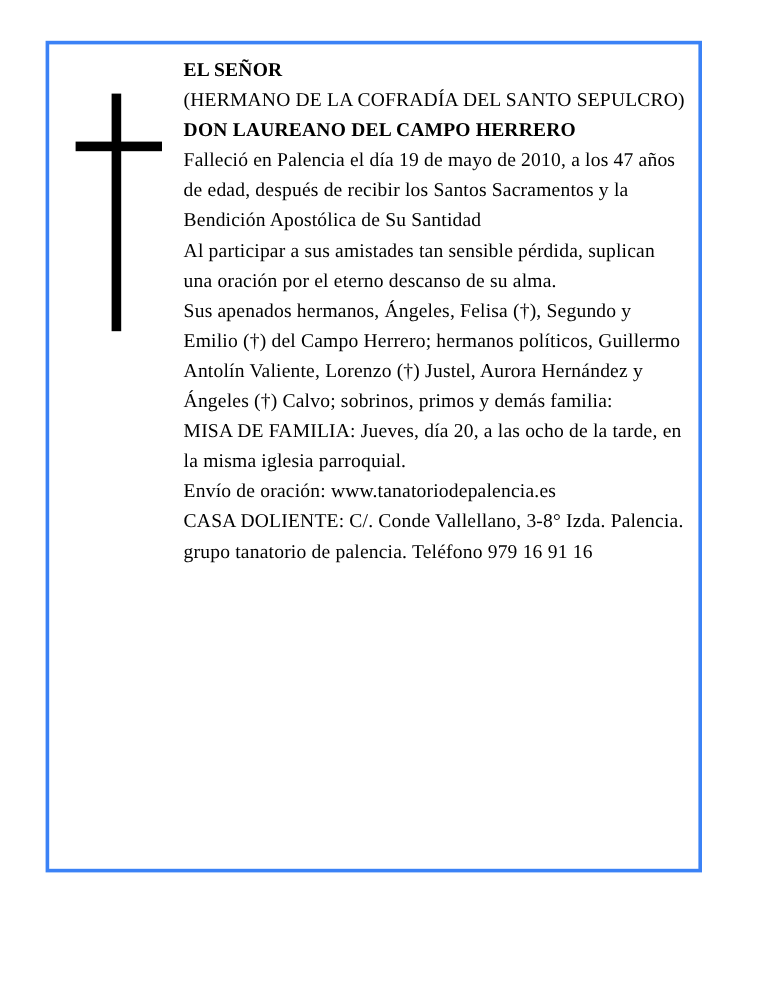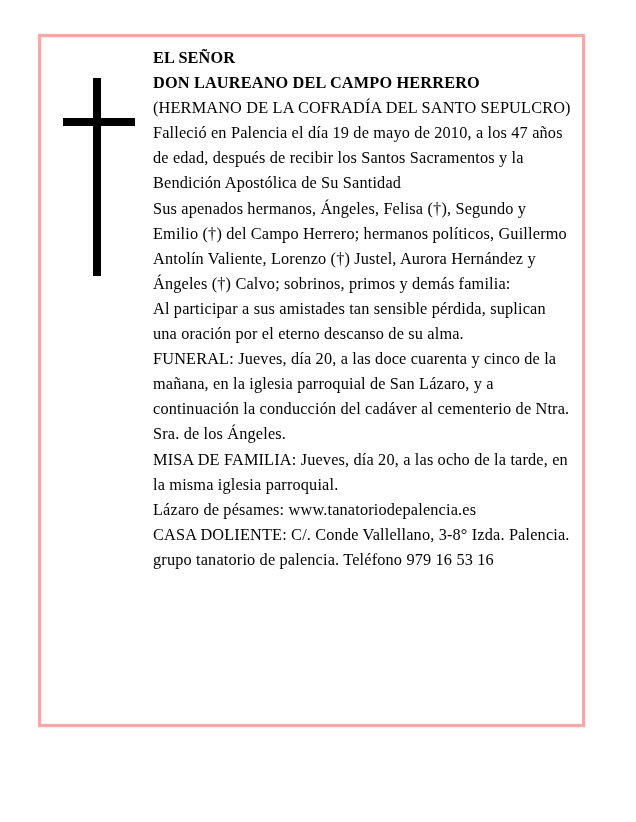--- a/index.html
+++ b/index.html
@@ -18,21 +18,21 @@
   }
 
   
   #obituary-frame {
     position: absolute;
     left: 38px;
     top: 34px;
     width: 547px;
     height: 693px;
     box-sizing: border-box;
-    border: 3px solid #fca5a5;
+    border: 3px solid #3b82f6;
     background: #ffffff;
   }
 
   
   #cross-graphic {
     position: absolute;
     left: 22px;
     top: 41px;
     width: 74px;
     height: 200px;
@@ -86,36 +86,35 @@
 
   <div id="cross-graphic">
     <div id="cross-vertical"></div>
     <div id="cross-horizontal"></div>
   </div>
 
   <div id="notice-text">
 
     <div class="notice-line bold notice-block">EL SEÑOR</div>
 
+    <div class="notice-line notice-block">(HERMANO DE LA COFRADÍA DEL SANTO SEPULCRO)</div>
+
     <div class="notice-line bold notice-block">DON LAUREANO DEL CAMPO HERRERO</div>
-
-    <div class="notice-line notice-block">(HERMANO DE LA COFRADÍA DEL SANTO SEPULCRO)</div>
 
     <div class="notice-line notice-block">Falleció en Palencia el día 19 de mayo de 2010, a los 47 años de edad, después de recibir los Santos Sacramentos y la Bendición Apostólica de Su Santidad</div>
 
 
+    <div class="notice-line notice-block">Al participar a sus amistades tan sensible pérdida, suplican una oración por el eterno descanso de su alma.</div>
+
     <div class="notice-line notice-block">Sus apenados hermanos, Ángeles, Felisa (†), Segundo y Emilio (†) del Campo Herrero; hermanos políticos, Guillermo Antolín Valiente, Lorenzo (†) Justel, Aurora Hernández y Ángeles (†) Calvo; sobrinos, primos y demás familia:</div>
 
-    <div class="notice-line notice-block">Al participar a sus amistades tan sensible pérdida, suplican una oración por el eterno descanso de su alma.</div>
-
-    <div class="notice-line notice-block">FUNERAL: Jueves, día 20, a las doce cuarenta y cinco de la mañana, en la iglesia parroquial de San Lázaro, y a continuación la conducción del cadáver al cementerio de Ntra. Sra. de los Ángeles.</div>
 
     <div class="notice-line notice-block">MISA DE FAMILIA: Jueves, día 20, a las ocho de la tarde, en la misma iglesia parroquial.</div>
 
 
-    <div class="notice-line notice-block">Lázaro de pésames: www.tanatoriodepalencia.es</div>
+    <div class="notice-line notice-block">Envío de oración: www.tanatoriodepalencia.es</div>
 
     <div class="notice-line notice-block">CASA DOLIENTE: C/. Conde Vallellano, 3-8° Izda. Palencia.</div>
 
-    <div class="notice-line notice-block">grupo tanatorio de palencia. Teléfono 979 16 53 16</div>
+    <div class="notice-line notice-block">grupo tanatorio de palencia. Teléfono 979 16 91 16</div>
 
   </div>
 </div>
 
 </body></html>

